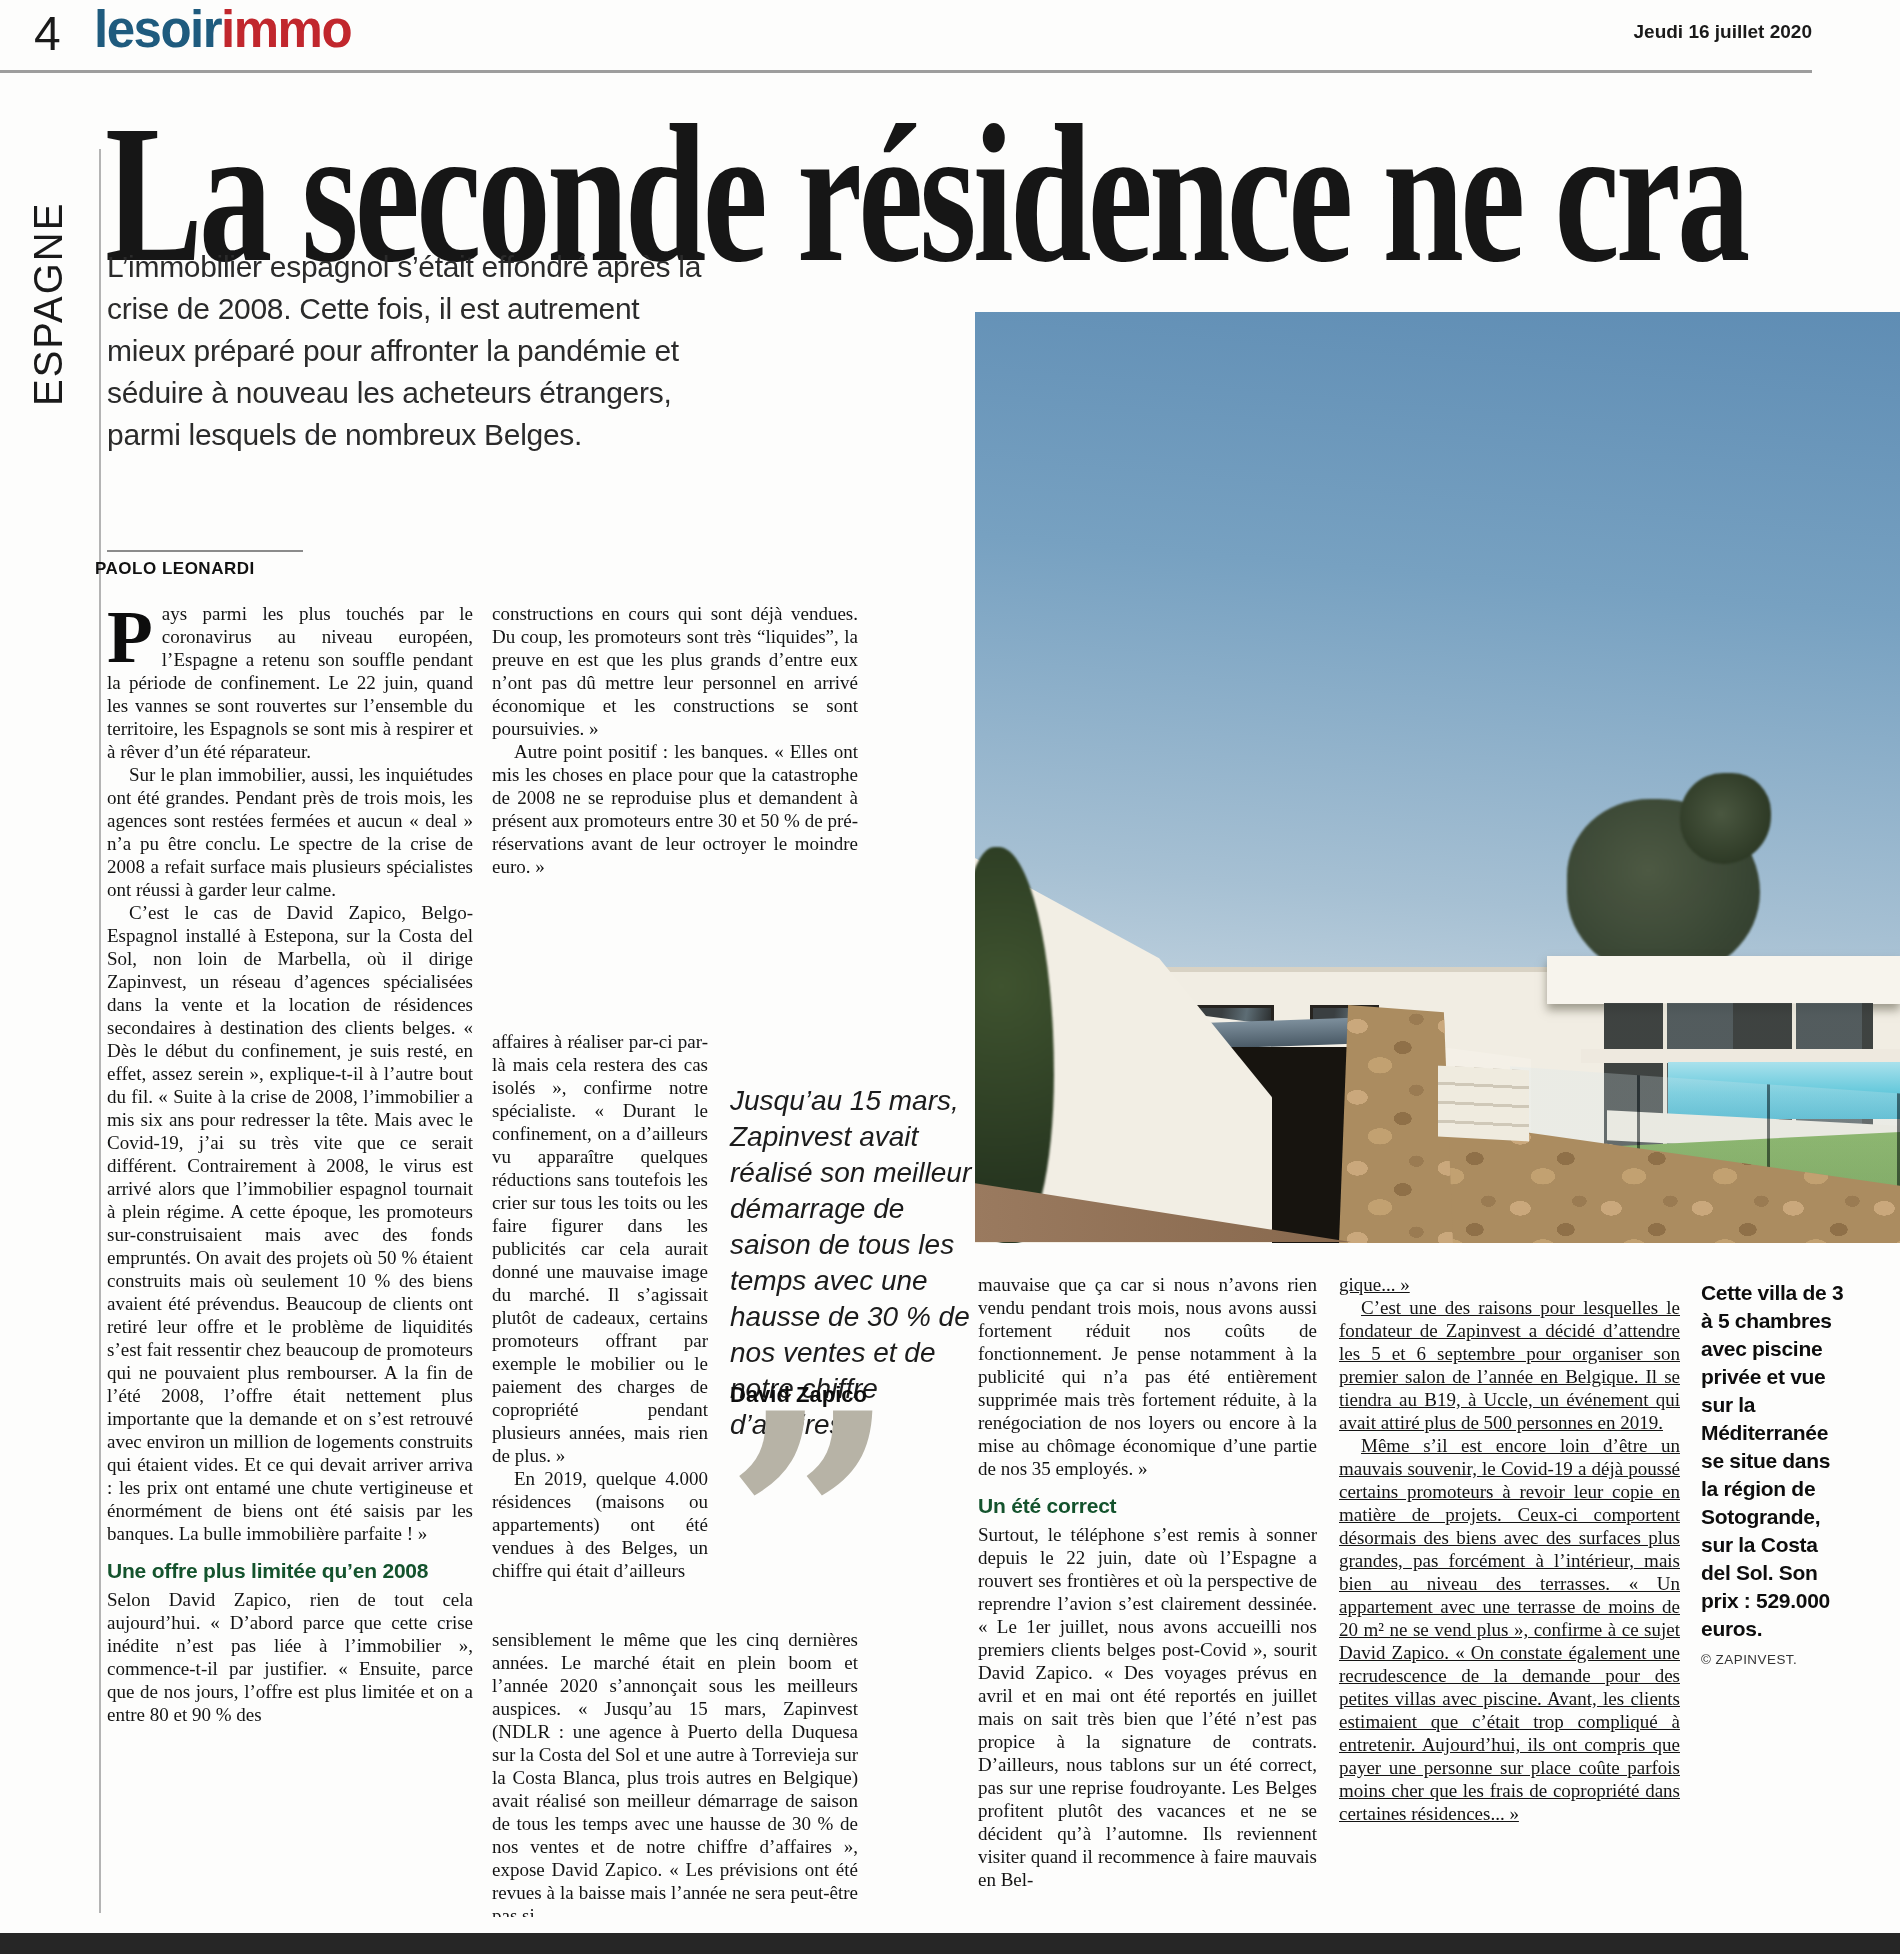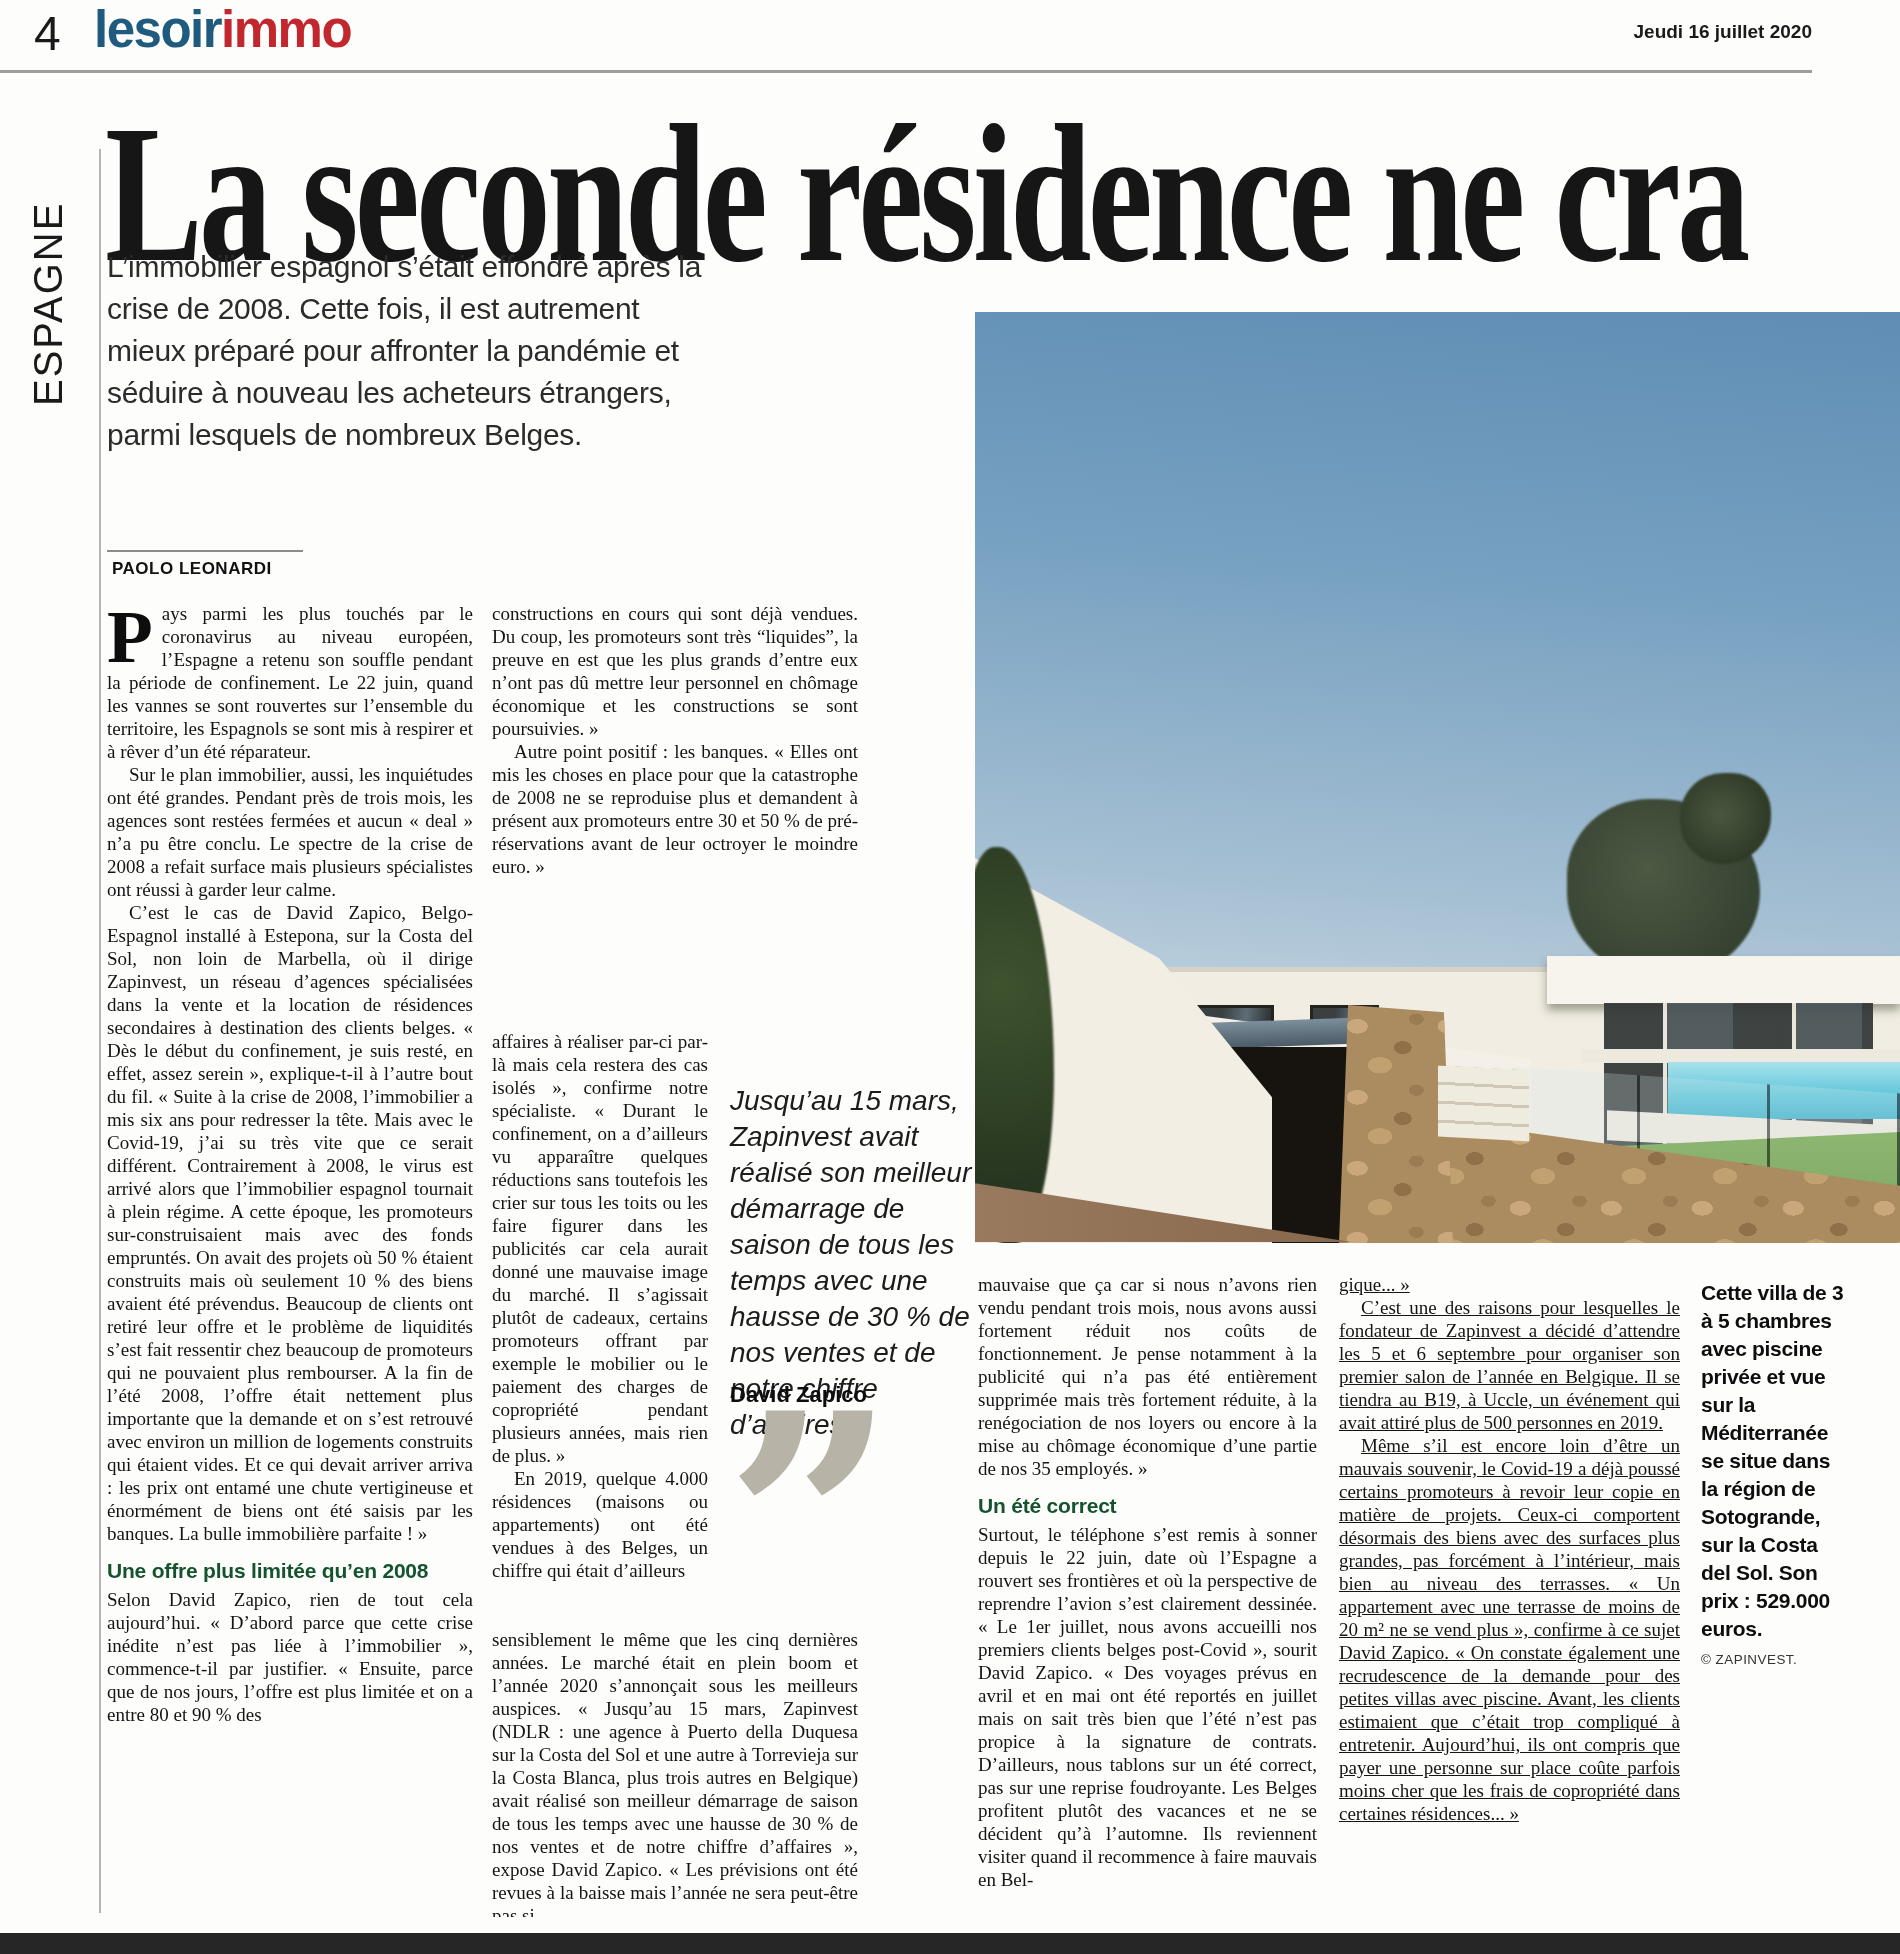--- a/index.html
+++ b/index.html
@@ -27,21 +27,21 @@
   .headline{left:105px;top:93px;width:1796px;height:203px;overflow:hidden;}
   .headline span{display:inline-block;white-space:nowrap;transform:scaleX(.74);transform-origin:left top;
                  font:700 198px/1.02 "Liberation Serif",serif;letter-spacing:-5px;color:#161616;}
 
   
   .intro{left:107px;top:246px;width:604px;font:400 30px/42px "Liberation Sans",sans-serif;
          color:#2b2b2b;letter-spacing:-0.3px;}
 
   
   .byrule{left:107px;top:550px;width:196px;height:2px;background:#8b8b8b;}
-  .byline{left:112px;top:560px;font:700 17px/1 "Liberation Sans",sans-serif;letter-spacing:0.5px;color:#111;}
+  .byline{left:95px;top:560px;font:700 17px/1 "Liberation Sans",sans-serif;letter-spacing:0.5px;color:#111;}
 
   
   .col{overflow:hidden;text-align:justify;font:400 19px/23px "Liberation Serif",serif;color:var(--ink);
        hyphens:auto;}
   .col p{margin:0;}
   .col p.ind{text-indent:22px;}
   .subhead{margin:14px 0 5px;font:700 21px/24px "Liberation Sans",sans-serif;letter-spacing:-0.2px;color:#14532d;text-align:left;}
   .dropcap{float:left;font:700 75px/59px "Liberation Serif",serif;margin:5px 9px 0 0;color:#0d0d0d;}
 
   .c1{left:107px;top:602px;width:366px;height:1313px;}
@@ -140,21 +140,21 @@
 
   <div class="abs col c1">
     <p><span class="dropcap">P</span><span>ays parmi les plus touchés par le coronavirus au niveau européen, l’Espagne a retenu son souffle pendant la période de confinement. Le 22 juin, quand les vannes se sont rouvertes sur l’ensemble du territoire, les Espagnols se sont mis à respirer et à rêver d’un été réparateur.</span></p>
     <p class="ind">Sur le plan immobilier, aussi, les inquiétudes ont été grandes. Pendant près de trois mois, les agences sont restées fermées et aucun « deal » n’a pu être conclu. Le spectre de la crise de 2008 a refait surface mais plusieurs spécialistes ont réussi à garder leur calme.</p>
     <p class="ind">C’est le cas de David Zapico, Belgo-Espagnol installé à Estepona, sur la Costa del Sol, non loin de Marbella, où il dirige Zapinvest, un réseau d’agences spécialisées dans la vente et la location de résidences secondaires à destination des clients belges. « Dès le début du confinement, je suis resté, en effet, assez serein », explique-t-il à l’autre bout du fil. « Suite à la crise de 2008, l’immobilier a mis six ans pour redresser la tête. Mais avec le Covid-19, j’ai su très vite que ce serait différent. Contrairement à 2008, le virus est arrivé alors que l’immobilier espagnol tournait à plein régime. A cette époque, les promoteurs sur-construisaient mais avec des fonds empruntés. On avait des projets où 50 % étaient construits mais où seulement 10 % des biens avaient été prévendus. Beaucoup de clients ont retiré leur offre et le problème de liquidités s’est fait ressentir chez beaucoup de promoteurs qui ne pouvaient plus rembourser. A la fin de l’été 2008, l’offre était nettement plus importante que la demande et on s’est retrouvé avec environ un million de logements construits qui étaient vides. Et ce qui devait arriver arriva : les prix ont entamé une chute vertigineuse et énormément de biens ont été saisis par les banques. La bulle immobilière parfaite ! »</p>
     <h3 class="subhead">Une offre plus limitée qu’en 2008</h3>
     <p>Selon David Zapico, rien de tout cela aujourd’hui. « D’abord parce que cette crise inédite n’est pas liée à l’immobilier », commence-t-il par justifier. « Ensuite, parce que de nos jours, l’offre est plus limitée et on a entre 80 et 90 % des</p>
   </div>
 
   <div class="abs col c2a">
-    <p>constructions en cours qui sont déjà vendues. Du coup, les promoteurs sont très “liquides”, la preuve en est que les plus grands d’entre eux n’ont pas dû mettre leur personnel en chômage économique et les constructions se sont poursuivies. »</p>
+    <p>constructions en cours qui sont déjà vendues. Du coup, les promoteurs sont très “liquides”, la preuve en est que les plus grands d’entre eux n’ont pas dû mettre leur personnel en arrivé économique et les constructions se sont poursuivies. »</p>
     <p class="ind">Autre point positif : les banques. « Elles ont mis les choses en place pour que la catastrophe de 2008 ne se reproduise plus et demandent à présent aux promoteurs entre 30 et 50 % de pré-réservations avant de leur octroyer le moindre euro. »</p>
   </div>
   <div class="abs col c2b">
     <p>affaires à réaliser par-ci par-là mais cela restera des cas isolés », confirme notre spécialiste. « Durant le confinement, on a d’ailleurs vu apparaître quelques réductions sans toutefois les crier sur tous les toits ou les faire figurer dans les publicités car cela aurait donné une mauvaise image du marché. Il s’agissait plutôt de cadeaux, certains promoteurs offrant par exemple le mobilier ou le paiement des charges de copropriété pendant plusieurs années, mais rien de plus. »</p>
     <p class="ind">En 2019, quelque 4.000 résidences (maisons ou appartements) ont été vendues à des Belges, un chiffre qui était d’ailleurs</p>
   </div>
   <div class="abs col c2c">
     <p>sensiblement le même que les cinq dernières années. Le marché était en plein boom et l’année 2020 s’annonçait sous les meilleurs auspices. « Jusqu’au 15 mars, Zapinvest (NDLR : une agence à Puerto della Duquesa sur la Costa del Sol et une autre à Torrevieja sur la Costa Blanca, plus trois autres en Belgique) avait réalisé son meilleur démarrage de saison de tous les temps avec une hausse de 30 % de nos ventes et de notre chiffre d’affaires », expose David Zapico. « Les prévisions ont été revues à la baisse mais l’année ne sera peut-être pas si</p>
   </div>
 

